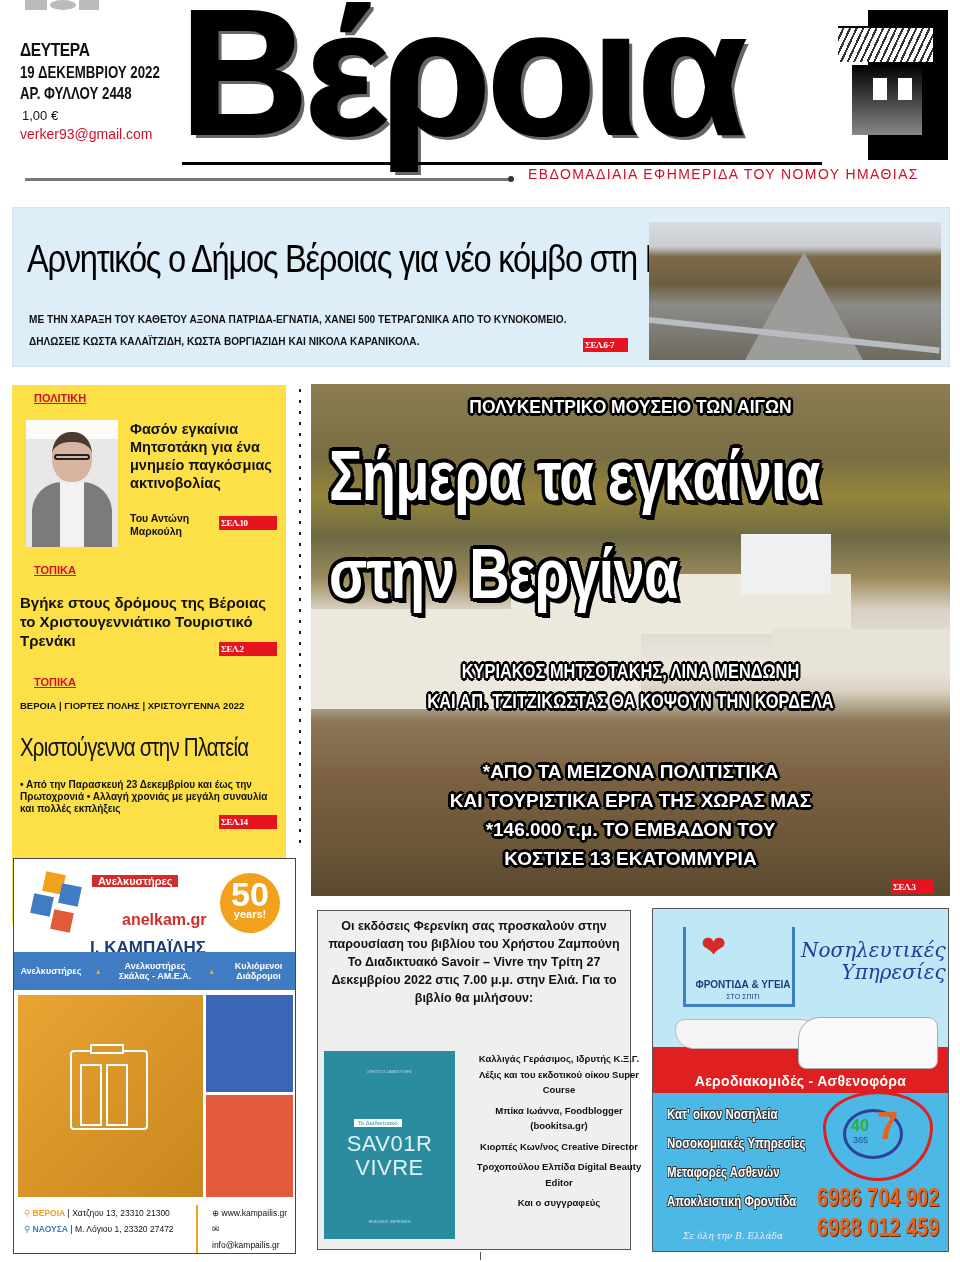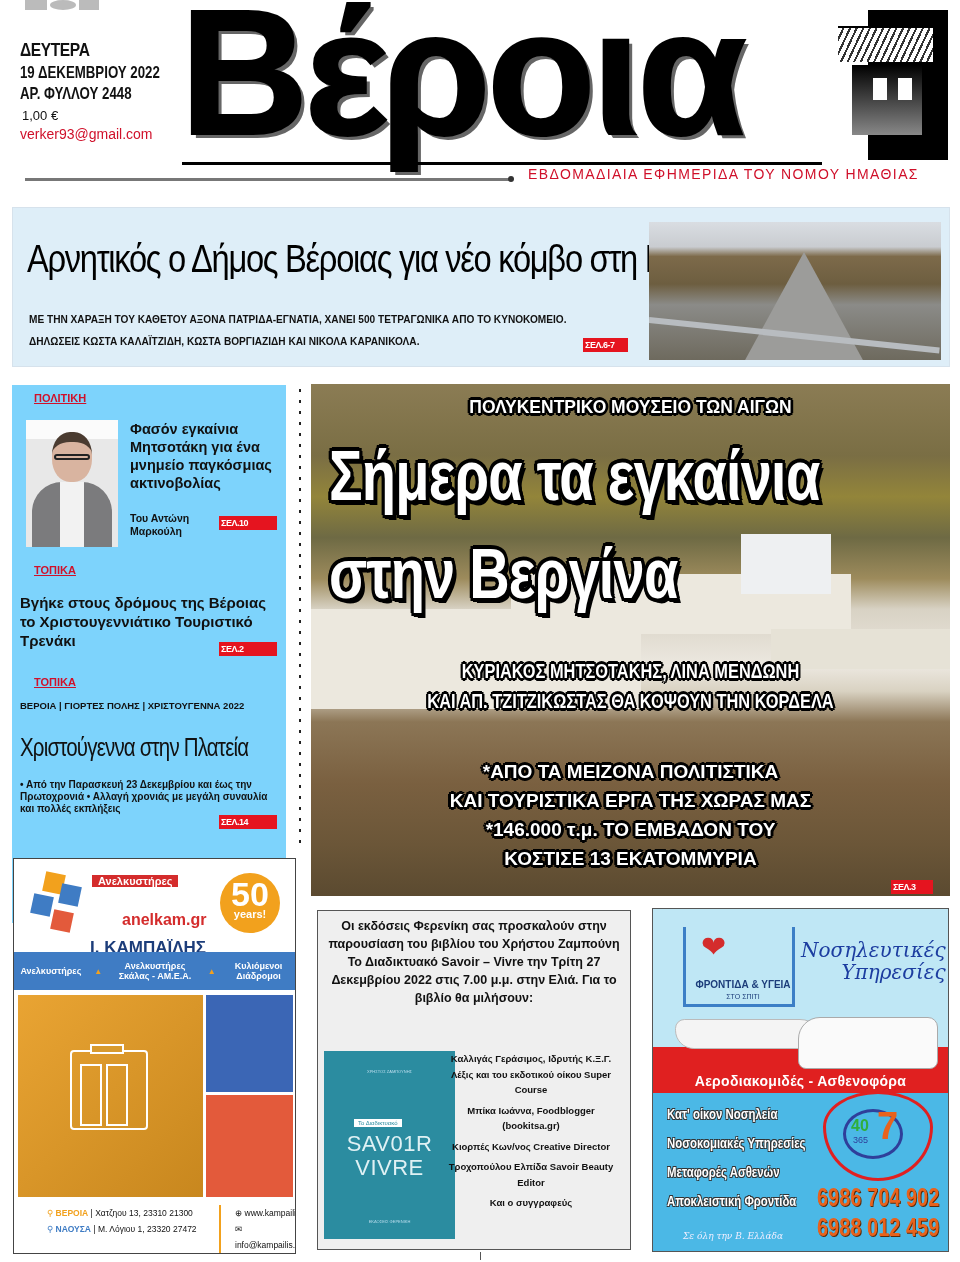--- a/index.html
+++ b/index.html
@@ -24,28 +24,28 @@
   .house .wall { position: absolute; left: 30px; top: 0; width: 80px; height: 150px; background: #000; }
   .house .roof { position: absolute; left: 0; top: 16px; width: 95px; height: 36px; background: repeating-linear-gradient(115deg, #fff 0 4px, #333 4px 6px); border-top: 2px solid #000; }
   .house .win { position: absolute; top: 68px; width: 14px; height: 22px; background: #fff; }
   .house .grad { position: absolute; left: 14px; top: 55px; width: 70px; height: 70px; background: linear-gradient(#000, #888); }
   .slogan { left: 528px; top: 166px; width: 420px; font-size: 14px; color: #d0102a; letter-spacing: 1.4px; white-space: nowrap; }
 
   
   .top-story { left: 12px; top: 207px; width: 938px; height: 160px; background: #deeef8; border: 1px solid #d6e2ec; }
   .top-story h1 { position: absolute; left: 14px; top: 30px; font-size: 38px; font-weight: normal; letter-spacing: -1.5px; transform: scaleX(0.86); transform-origin: left; white-space: nowrap; color: #000; }
   .top-story .sub { position: absolute; left: 16px; top: 100px; font-size: 11px; font-weight: bold; transform: scaleX(0.92); transform-origin: left; white-space: nowrap; line-height: 22px; }
-  .page-ref { background: #e5141f; color: #fff; font-size: 9px; font-weight: bold; display: inline-block; height: 14px; line-height: 14px; padding-left: 2px; letter-spacing: -0.5px; font-family: Liberation Sans, sans-serif; }
+  .page-ref { background: #e5141f; color: #fff; font-size: 9px; font-weight: bold; display: inline-block; height: 14px; line-height: 14px; padding-left: 2px; letter-spacing: -0.5px; font-family: Liberation Serif, serif; }
   .top-story .page-ref { position: absolute; left: 570px; top: 130px; width: 45px; }
   .road-photo { position: absolute; left: 636px; top: 14px; width: 292px; height: 138px; background: linear-gradient(180deg, #d9dde2 0%, #c9ccd0 18%, #7d6a4a 25%, #6d5e40 45%, #8b8b88 60%, #6e6a5e 100%); overflow: hidden; }
   .road-photo .road { position: absolute; left: 95px; top: 30px; width: 0; height: 0; border-left: 60px solid transparent; border-right: 60px solid transparent; border-bottom: 110px solid #9c9c9a; }
   .road-photo .rail { position: absolute; left: 0; top: 95px; width: 292px; height: 6px; background: #b8bcc0; transform: rotate(6deg); transform-origin: left; }
 
   
-  .left-col { left: 12px; top: 385px; width: 274px; height: 538px; background: #7dd3fc; }
+  .left-col { left: 12px; top: 385px; width: 274px; height: 538px; background: #fde047; }
   .dotted { left: 298px; top: 385px; width: 4px; height: 465px; background-image: radial-gradient(circle, #222 1.2px, transparent 1.5px); background-size: 4px 11px; }
   .cat { position: absolute; font-size: 11px; font-weight: bold; color: #d0102a; text-decoration: underline; }
   .portrait { position: absolute; left: 14px; top: 35px; width: 92px; height: 127px; background: linear-gradient(#fbfbfb 0 15%, #e8e8e8 15%); overflow: hidden; }
   .portrait .head { position: absolute; left: 26px; top: 12px; width: 40px; height: 50px; border-radius: 45%; background: #d9b4a0; border-top: 10px solid #4a3b30; }
   .portrait .glasses { position: absolute; left: 28px; top: 34px; width: 36px; height: 6px; border: 2px solid #222; border-radius: 3px; }
   .portrait .suit { position: absolute; left: 6px; top: 62px; width: 80px; height: 70px; background: #7b7b7d; border-radius: 30px 30px 0 0; }
   .portrait .shirt { position: absolute; left: 34px; top: 62px; width: 24px; height: 70px; background: #f2f2f2; }
   .article1-title { position: absolute; left: 118px; top: 35px; font-size: 14.5px; font-weight: bold; line-height: 18px; width: 155px; }
   .byline { position: absolute; left: 118px; top: 127px; font-size: 10.5px; font-weight: bold; line-height: 13px; }
   .left-col .page-ref { position: absolute; width: 58px; }
@@ -78,33 +78,33 @@
   .badge50 .n { font-size: 34px; line-height: 30px; margin-top: 6px; }
   .badge50 .y { font-size: 11px; line-height: 11px; }
   .ad1 .strip { position: absolute; left: 0; top: 93px; width: 100%; height: 38px; background: #3f7cc4; color: #fff; font-size: 9px; font-weight: bold; display: flex; align-items: center; justify-content: space-around; text-align: center; }
   .ad1 .strip .tri { color: #f2a11d; font-size: 8px; }
   .ad1 .panel-main { position: absolute; left: 4px; top: 136px; width: 185px; height: 202px; background: linear-gradient(135deg, #e9a433, #c8871e); }
   .ad1 .panel-blue { position: absolute; left: 192px; top: 136px; width: 87px; height: 97px; background: #3b66b5; }
   .ad1 .panel-red { position: absolute; left: 192px; top: 236px; width: 87px; height: 102px; background: #e35a3b; }
   .elev { position: absolute; left: 52px; top: 55px; width: 78px; height: 80px; border: 2px solid #fff; border-radius: 4px; }
   .elev::before { content: ""; position: absolute; left: 18px; top: -8px; width: 30px; height: 6px; border: 2px solid #fff; background: #d89a2e; }
   .elev .door { position: absolute; top: 12px; width: 22px; height: 62px; border: 2px solid #fff; }
-  .ad1 .contacts { position: absolute; left: 10px; top: 346px; width: 265px; font-size: 8.5px; line-height: 16px; margin-left: 23px; }
+  .ad1 .contacts { position: absolute; left: 10px; top: 346px; width: 265px; font-size: 8.5px; line-height: 16px; }
   .ad1 .contacts .city { font-weight: bold; }
   .ad1 .contacts .right { position: absolute; left: 172px; top: 0; border-left: 2px solid #f2a11d; padding-left: 14px; }
 
   
   .ad2 { left: 317px; top: 910px; width: 314px; height: 340px; background: #efefef; border: 1px solid #555; }
   .ad2 .intro { position: absolute; left: 6px; top: 6px; width: 300px; text-align: center; font-size: 12.5px; font-weight: bold; line-height: 18px; color: #111; }
   .book { position: absolute; left: 6px; top: 140px; width: 131px; height: 188px; background: #2b8ca0; color: #dff1f4; text-align: center; }
   .book .label { position: absolute; left: 30px; top: 68px; background: #fff; color: #2b8ca0; font-size: 6px; padding: 1px 4px; }
   .book .t1 { position: absolute; left: 0; top: 80px; width: 100%; font-size: 22px; letter-spacing: 0.5px; }
   .book .t2 { position: absolute; left: 0; top: 104px; width: 100%; font-size: 22px; letter-spacing: 0.5px; }
   .book .small { position: absolute; left: 0; width: 100%; font-size: 4px; color: #bde; }
-  .speakers { position: absolute; left: 128px; top: 140px; width: 170px; text-align: center; font-size: 9.5px; font-weight: bold; line-height: 15.5px; }
+  .speakers { position: absolute; left: 156px; top: 140px; width: 170px; text-align: center; font-size: 9.5px; font-weight: bold; line-height: 15.5px; }
   .speakers div { margin-bottom: 5px; }
 
   
   .ad3 { left: 652px; top: 908px; width: 297px; height: 344px; background: #4bb8e6; border: 1px solid #555; overflow: hidden; }
   .ad3 .top { position: absolute; left: 0; top: 0; width: 100%; height: 160px; background: #bfe7f5; }
   .ad3 .house-logo { position: absolute; left: 30px; top: 18px; width: 112px; height: 80px; border: 3px solid #3c7fc6; border-top: none; }
   .ad3 .heart { position: absolute; left: 48px; top: 20px; font-size: 30px; color: #d42c2c; }
   .ad3 .brand { position: absolute; left: 30px; top: 70px; width: 120px; text-align: center; font-size: 10px; font-weight: bold; color: #1c3d7a; }
   .ad3 .brand2 { position: absolute; left: 30px; top: 84px; width: 120px; text-align: center; font-size: 7px; color: #1c3d7a; }
   .ad3 .title { position: absolute; left: 148px; top: 30px; font-family: "DejaVu Serif", serif; font-style: italic; font-size: 20px; color: #1c3da0; line-height: 22px; text-align: right; }
@@ -254,21 +254,21 @@
     <div class="small" style="top:18px">ΧΡΗΣΤΟΣ ΖΑΜΠΟΥΝΗΣ</div>
     <div class="label">Το Διαδικτυακό</div>
     <div class="t1">SAV01R</div>
     <div class="t2">VIVRE</div>
     <div class="small" style="top:168px">ΕΚΔΟΣΕΙΣ ΦΕΡΕΝΙΚΗ</div>
   </div>
   <div class="speakers">
     <div>Καλλιγάς Γεράσιμος, Ιδρυτής Κ.Ξ.Γ. Λέξις και του εκδοτικού οίκου Super Course</div>
     <div>Μπίκα Ιωάννα, Foodblogger (bookitsa.gr)</div>
     <div>Κιορπές Κων/νος Creative Director</div>
-    <div>Τροχοπούλου Ελπίδα Savoir Beauty Editor</div>
+    <div>Τροχοπούλου Ελπίδα Digital Beauty Editor</div>
     <div>Και ο συγγραφεύς</div>
   </div>
 </div>
 
 <div class="abs ad3">
   <div class="top"></div>
   <div class="house-logo"></div>
   <div class="heart">❤</div>
   <div class="brand">ΦΡΟΝΤΙΔΑ &amp; ΥΓΕΙΑ</div>
   <div class="brand2">ΣΤΟ ΣΠΙΤΙ</div>

